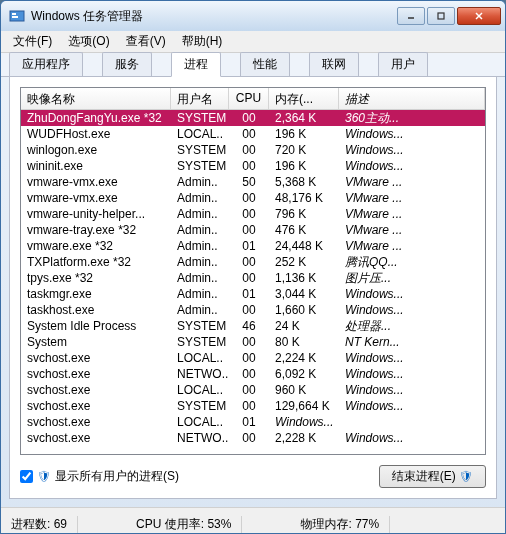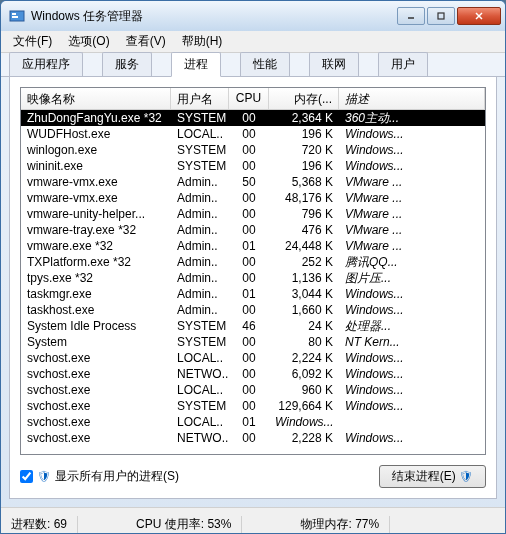--- a/index.html
+++ b/index.html
@@ -17,25 +17,25 @@
 .tabbar { height: 24px; display: flex; align-items: flex-end; padding: 2px 8px 0 8px; background: #eef3fa; border-bottom: 1px solid #b6bccb; gap: 20px; }
 .tab { padding: 3px 12px; font-size: 12px; border: 1px solid #b6bccb; border-bottom: none; background: #e8edf5; margin-right: -1px; cursor: pointer; border-radius: 2px 2px 0 0; position: relative; }
 .tab.active { background: #fff; z-index: 2; border-bottom: 1px solid #fff; margin-bottom: -1px; }
 .content { flex: 1; background: #fff; margin: 0 8px 8px 8px; border: 1px solid #b6bccb; border-top: none; padding: 10px; display: flex; flex-direction: column; overflow: hidden; }
 .table-wrap { flex: 1; border: 1px solid #828790; overflow: hidden; display: flex; flex-direction: column; }
 .thead { display: flex; background: linear-gradient(to bottom, #fff, #f0f0f0); border-bottom: 1px solid #d0d0d0; font-size: 12px; height: 22px; }
 .th { padding: 3px 6px; border-right: 1px solid #d5d5d5; cursor: pointer; white-space: nowrap; overflow: hidden; }
 .col-name { width: 150px; }
 .col-user { width: 58px; }
 .col-cpu { width: 40px; text-align: center; }
-.col-mem { width: 70px; text-align: right; }
+.col-mem { width: 70px; text-align: left; }
 .col-desc { flex: 1; font-style: italic; }
 .tbody { flex: 1; overflow-y: auto; font-family: SimSun, 'MS Gothic', monospace; font-size: 12px; }
 .row { display: flex; height: 16px; line-height: 16px; cursor: pointer; white-space: nowrap; }
-.row.selected { background: #000000; color: #fff; }
+.row.selected { background: #be185d; color: #fff; }
 .td { padding: 0 6px; overflow: hidden; text-overflow: clip; }
 .bottom-row { display: flex; justify-content: space-between; align-items: center; margin-top: 10px; font-size: 12px; }
 .checkbox-wrap { display: flex; align-items: center; gap: 4px; }
 .checkbox-wrap input { width: 13px; height: 13px; }
 .end-btn { padding: 2px 12px; font-size: 12px; border: 1px solid #707070; background: linear-gradient(to bottom, #f2f2f2, #e3e3e3); border-radius: 3px; cursor: pointer; }
 .shield { color: #0060c0; font-size: 11px; }
 .statusbar { height: 26px; background: #f0f0f0; border-top: 1px solid #d0d0d0; display: flex; align-items: flex-end; font-size: 12px; gap: 48px; }
 .status-cell { padding: 0 10px; border-right: 1px solid #d0d0d0; }
 </style>
 </head>

